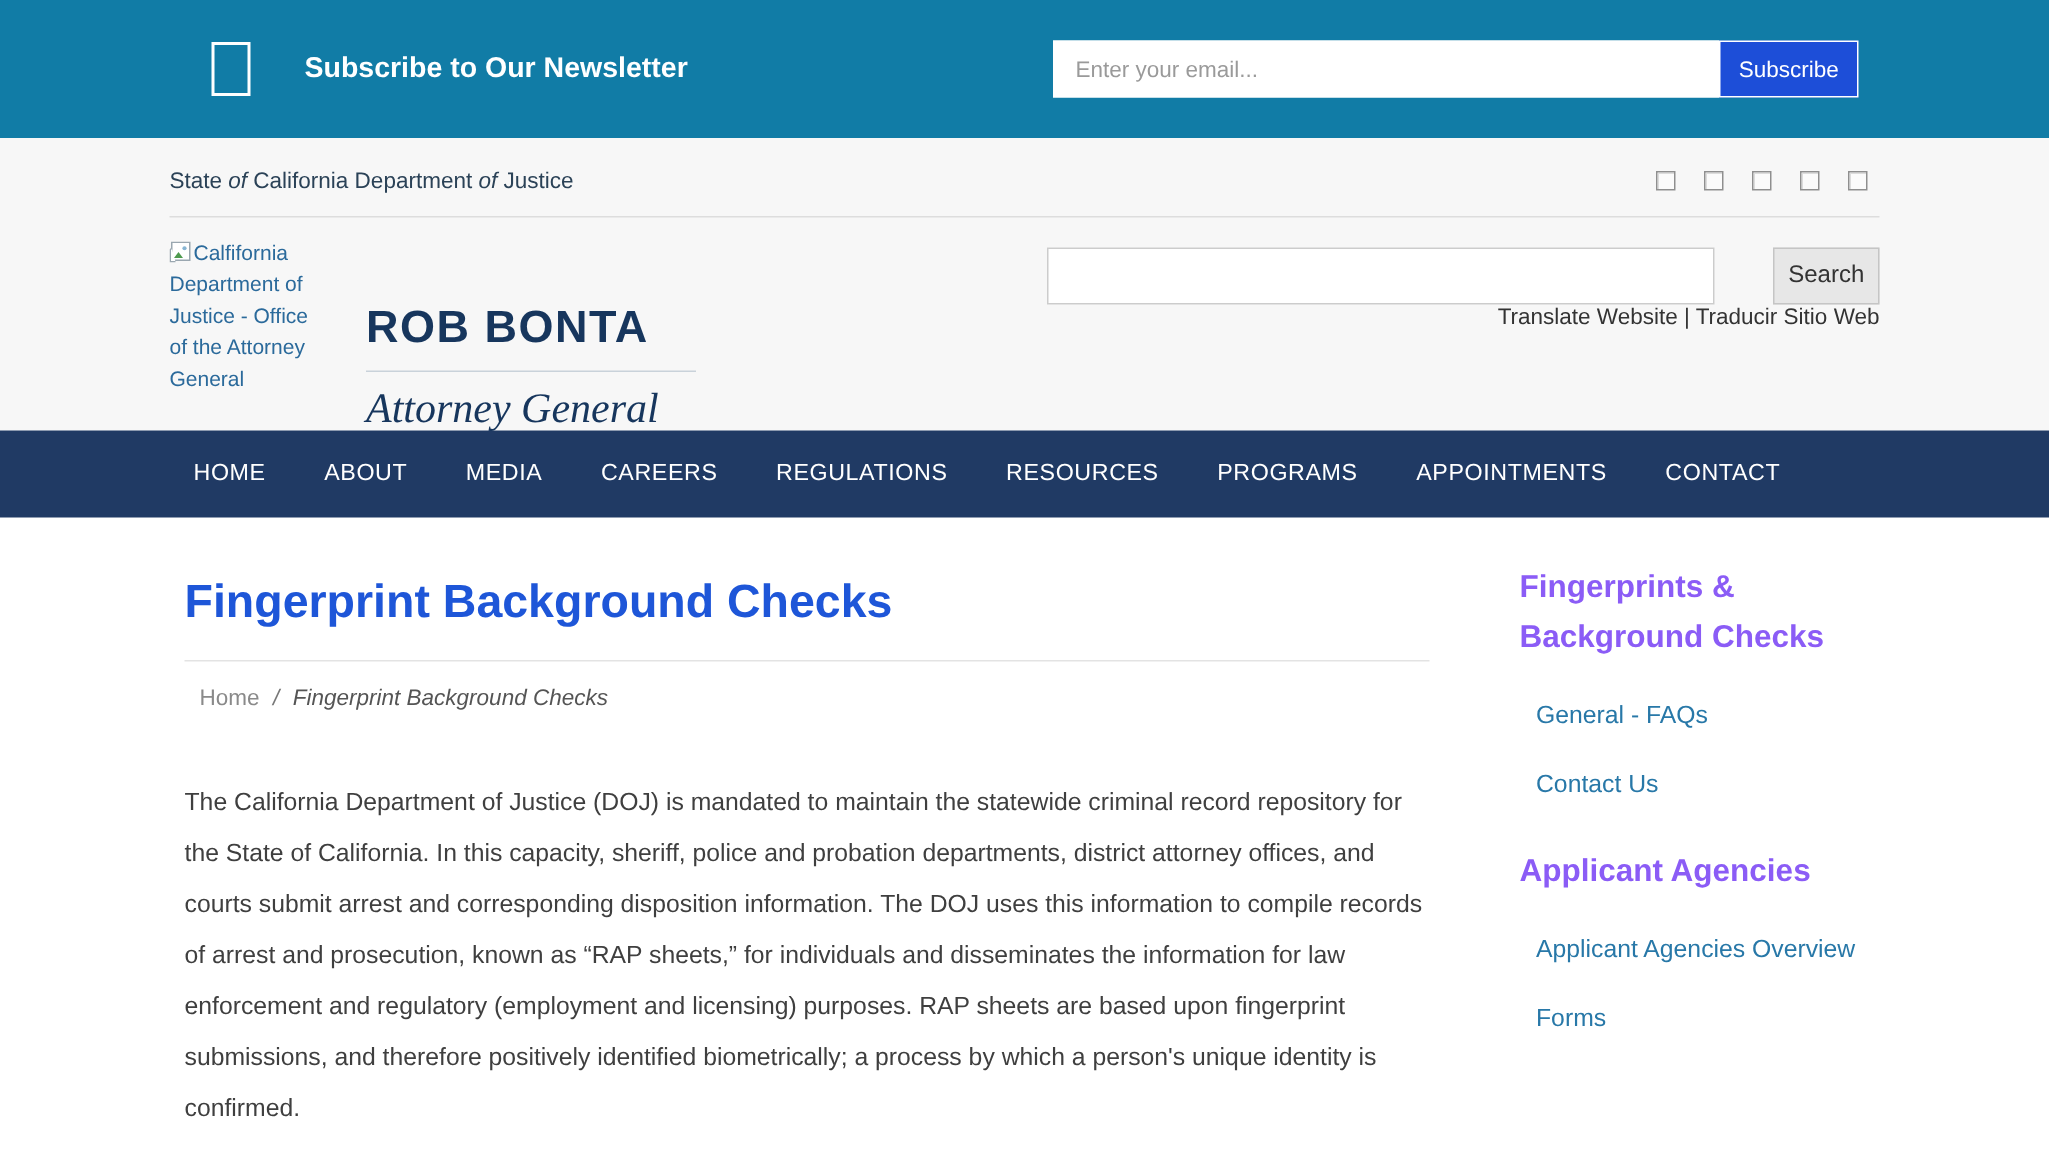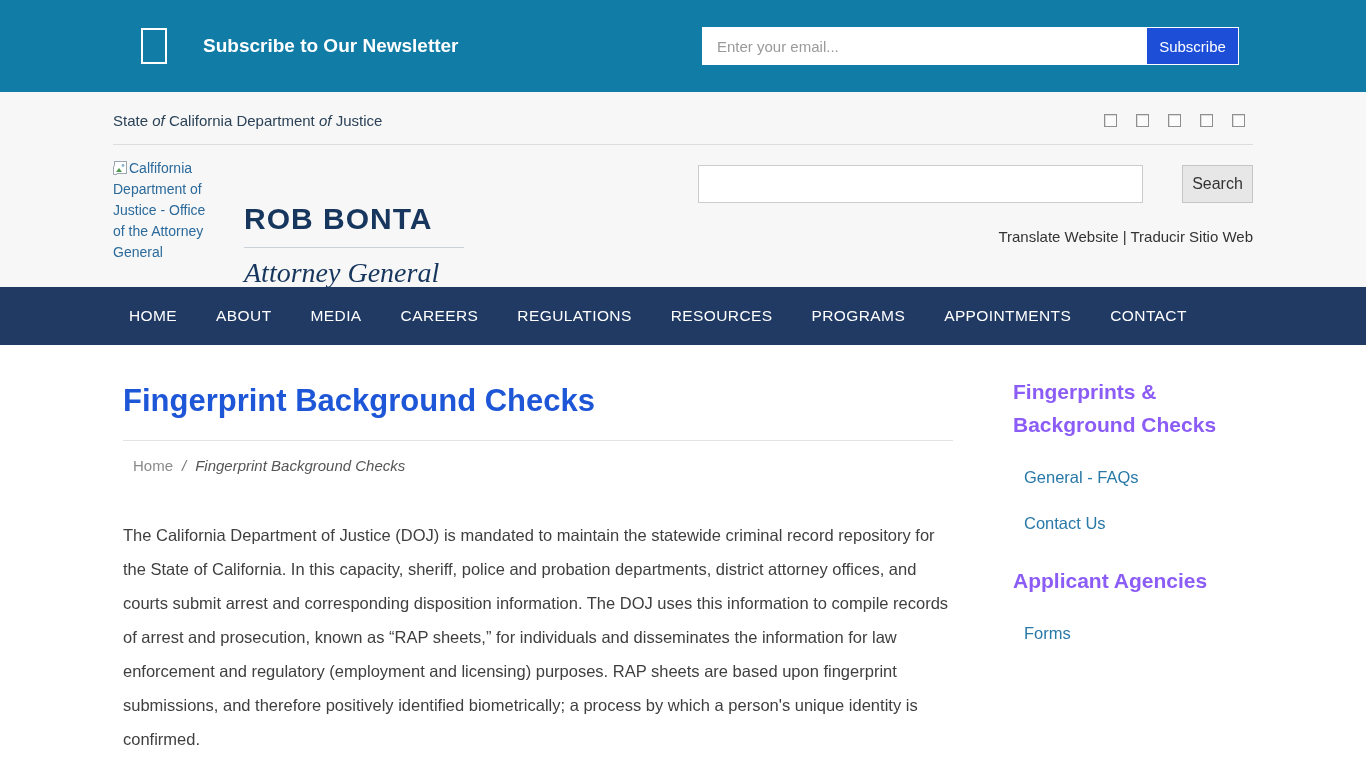--- a/index.html
+++ b/index.html
@@ -39,21 +39,21 @@
   .brand-divider { width: 220px; border: none; border-top: 1px solid #c9d2da; margin: 11px 0 9px; }
   .brand-title { font-family: "Liberation Serif", serif; font-style: italic; font-size: 28px;
     color: #17365d; }
   .header-right { margin-left: auto; width: 555px; padding-top: 7px; }
   .search-row { display: flex; gap: 40px; }
   .search-input { flex: 1; height: 38px; border: 1px solid #cccccc; background: #ffffff;
     padding: 0 10px; font-size: 16px; outline: none; font-family: "Liberation Sans", sans-serif; }
   .search-btn { width: 71px; height: 38px; background: #e7e7e7; border: 1px solid #c5c5c5;
     color: #333333; font-size: 16px; margin-left: -1px; cursor: pointer;
     font-family: "Liberation Sans", sans-serif; }
-  .translate-row { text-align: right; margin-top: 25px; font-size: 15px; color: #333333; }
+  .translate-row { text-align: right; font-size: 15px; color: #333333; }
   .translate-link { color: #333333; text-decoration: none; cursor: pointer; }
 
   
   .main-nav { background: #203a64; height: 58px; width: 100%; }
   .nav-inner { width: 1140px; margin: 0 auto; height: 100%; display: flex;
     align-items: center; padding-left: 16px; }
   .nav-item { color: #ffffff; font-size: 15.5px; letter-spacing: 0.4px; text-decoration: none;
     margin-right: 39px; cursor: pointer; white-space: nowrap; }
 
   
@@ -149,16 +149,17 @@
     <p class="body-text">The California Department of Justice (DOJ) is mandated to maintain the statewide criminal record repository for the State of California. In this capacity, sheriff, police and probation departments, district attorney offices, and courts submit arrest and corresponding disposition information. The DOJ uses this information to compile records of arrest and prosecution, known as “RAP sheets,” for individuals and disseminates the information for law enforcement and regulatory (employment and licensing) purposes. RAP sheets are based upon fingerprint submissions, and therefore positively identified biometrically; a process by which a person's unique identity is confirmed.</p>
   </div>
   <aside class="sidebar">
     <h2 class="side-heading">Fingerprints &amp; Background Checks</h2>
     <div class="side-links">
       <a class="side-link">General - FAQs</a>
       <a class="side-link">Contact Us</a>
     </div>
     <h2 class="side-heading">Applicant Agencies</h2>
     <div class="side-links">
+      <a class="side-link">Applicant Agencies Overview</a>
       <a class="side-link">Forms</a>
     </div>
   </aside>
 </div>
 
 </body></html>

